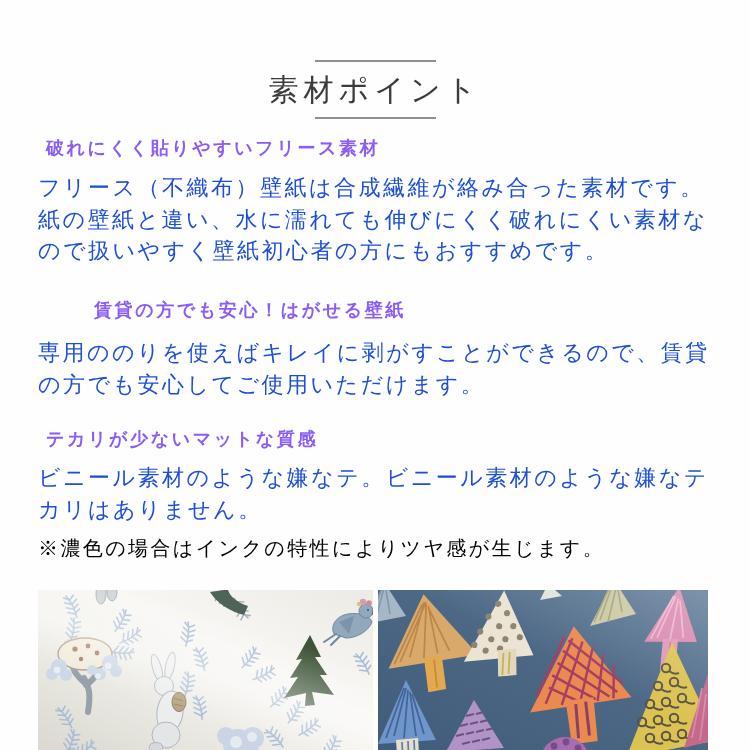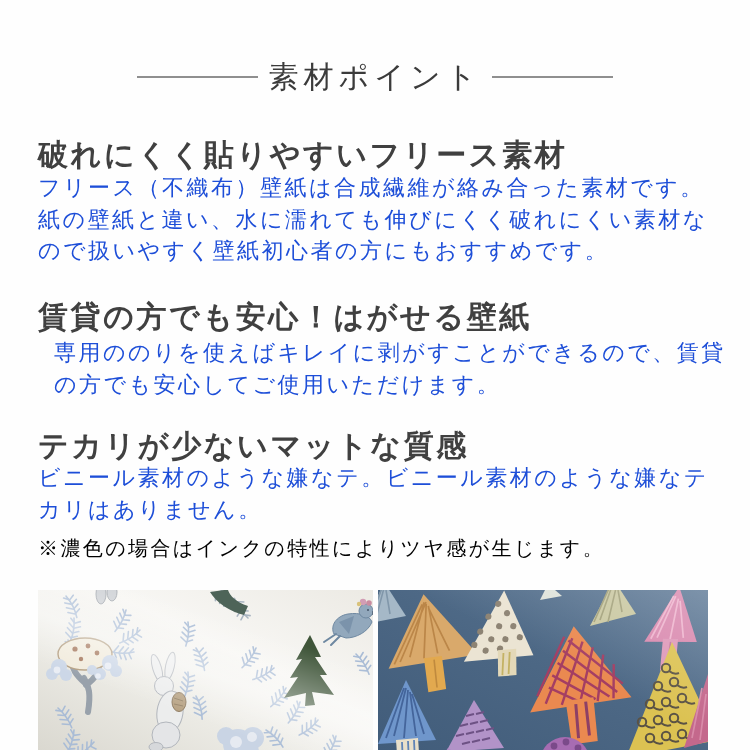--- a/index.html
+++ b/index.html
@@ -1,30 +1,30 @@
 <!DOCTYPE html>
 <html lang="ja"><head>
 <meta charset="utf-8">
 <style>
   html,body{margin:0;padding:0;}
   body{font-family:"Liberation Sans",sans-serif;background:#ffffff;}
   .page{position:relative;width:750px;height:750px;background:#fefefe;overflow:hidden;}
 
   
-  .title-row{position:absolute;top:60px;left:0;right:0;display:flex;align-items:center;justify-content:center;gap:11px;}
+  .title-row{position:absolute;top:60px;left:0;right:0;display:flex;align-items:center;justify-content:center;gap:11px;flex-direction:column;}
   .title-line{width:121px;height:2px;background:#8f8f8f;}
   .page-title{font-size:30px;font-weight:500;color:#3b3b3b;letter-spacing:5px;line-height:1.1;white-space:nowrap;}
 
   
-  .sec-heading{position:absolute;left:38px;font-size:30px;font-weight:700;color:#404040;letter-spacing:2.6px;line-height:1.15;white-space:pre;}
+  .sec-heading{position:absolute;left:46px;font-size:18px;font-weight:700;color:#8b5cf6;letter-spacing:2.6px;line-height:1.15;white-space:pre;}
   .sec-body{position:absolute;left:38px;font-size:22px;font-weight:400;color:#1d4ed8;letter-spacing:2.5px;line-height:31.5px;white-space:pre;}
   .sec1-h{top:138px;}
   .sec1-b{top:172px;}
-  .sec2-h{top:300px;}
-  .sec2-b{top:337px;margin-left:16px;}
+  .sec2-h{top:300px;margin-left:48px;}
+  .sec2-b{top:337px;}
   .sec3-h{top:429px;}
   .sec3-b{top:462px;}
   .material-note{position:absolute;left:38px;top:534px;font-size:20px;font-weight:400;color:#000000;letter-spacing:2.4px;line-height:1.4;white-space:pre;}
 
   
   .images-row{position:absolute;left:38px;top:590px;display:flex;gap:5px;height:160px;}
   .sample{width:335px;height:160px;overflow:hidden;}
   .sample svg{display:block;}
 </style>
 </head>

